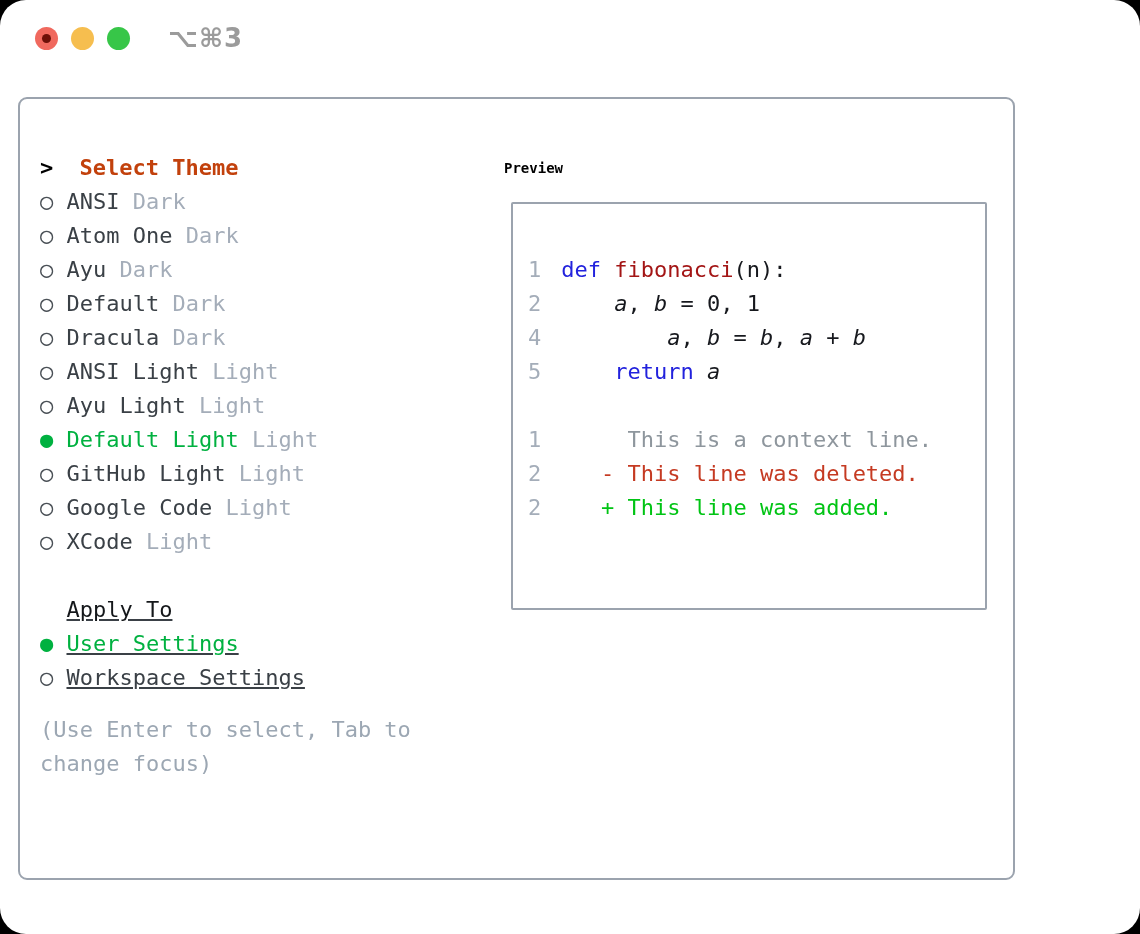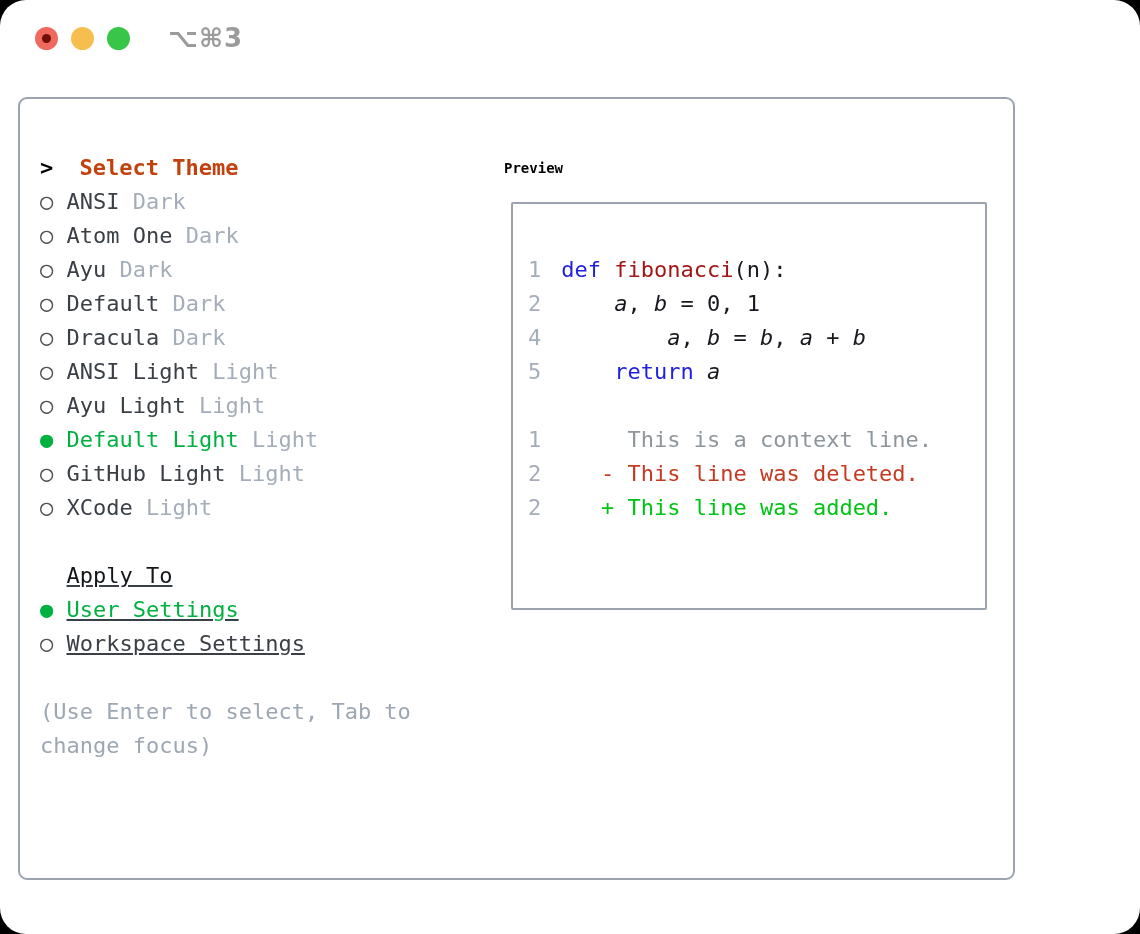--- a/index.html
+++ b/index.html
@@ -46,21 +46,21 @@
   .marker { display: inline-block; width: 2ch; color: #4a5056; }
   .prompt { display: inline-block; width: 2ch; font-weight: 700; color: #000; }
   .list-title { font-weight: 700; color: #c2410c; margin-left: 13px; }
   .theme-name { color: #3a4046; }
   .theme-tag { margin-left: 1ch; color: #a4adb9; }
   .row.selected .marker, .row.selected .theme-name, .row.selected .opt-label { color: #00b140; }
   .apply-section { margin-top: 34px; text-decoration: underline; }
   .apply-title { padding-left: 2ch; color: #14171a; height: 34px; }
   .opt-label { color: #3a4046; }
   .hint {
-    margin-top: 34px; width: 440px;
+    margin-top: 18px; width: 440px;
     color: #9ca7b3;
   }
 
   
   .preview-title {
     position: absolute; left: 484px; top: 52px;
     font-size: 14px; line-height: 34px; font-weight: 700; color: #000;
   }
   .preview-box {
     position: absolute; left: 491px; top: 103px;
@@ -101,20 +101,21 @@
       <div id="theme-list">
           <div class="row"><span class="marker">○</span><span class="theme-name">ANSI</span><span class="theme-tag">Dark</span></div>
           <div class="row"><span class="marker">○</span><span class="theme-name">Atom One</span><span class="theme-tag">Dark</span></div>
           <div class="row"><span class="marker">○</span><span class="theme-name">Ayu</span><span class="theme-tag">Dark</span></div>
           <div class="row"><span class="marker">○</span><span class="theme-name">Default</span><span class="theme-tag">Dark</span></div>
           <div class="row"><span class="marker">○</span><span class="theme-name">Dracula</span><span class="theme-tag">Dark</span></div>
           <div class="row"><span class="marker">○</span><span class="theme-name">ANSI Light</span><span class="theme-tag">Light</span></div>
           <div class="row"><span class="marker">○</span><span class="theme-name">Ayu Light</span><span class="theme-tag">Light</span></div>
           <div class="row selected"><span class="marker">●</span><span class="theme-name">Default Light</span><span class="theme-tag">Light</span></div>
           <div class="row"><span class="marker">○</span><span class="theme-name">GitHub Light</span><span class="theme-tag">Light</span></div>
+          <div class="row"><span class="marker">○</span><span class="theme-name">Google Code</span><span class="theme-tag">Light</span></div>
           <div class="row"><span class="marker">○</span><span class="theme-name">XCode</span><span class="theme-tag">Light</span></div>
         </div>
 
       <div class="apply-section">
         <div class="apply-title">Apply To</div>
         <div id="apply-list">
             <div class="row selected"><span class="marker">●</span><span class="opt-label">User Settings</span></div>
             <div class="row"><span class="marker">○</span><span class="opt-label">Workspace Settings</span></div>
           </div>
       </div>

